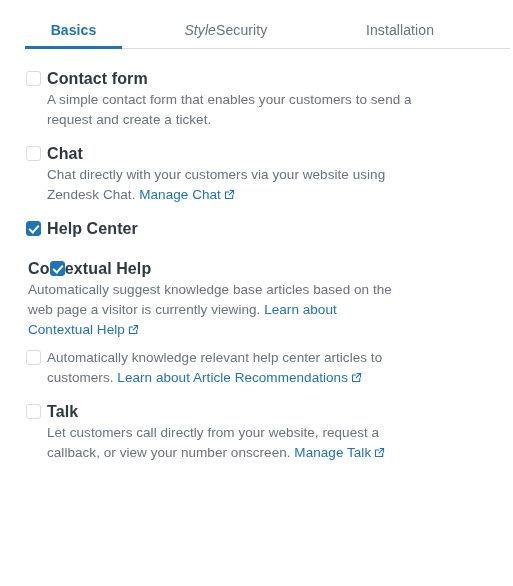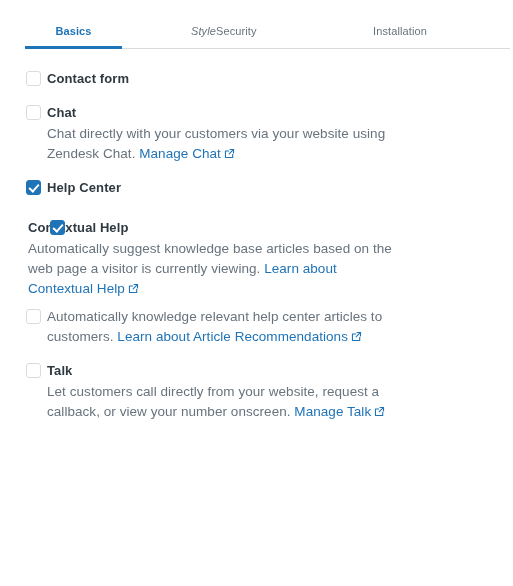--- a/index.html
+++ b/index.html
@@ -29,21 +29,21 @@
     content: "";
     position: absolute;
     left: 0;
     right: 0;
     bottom: 0;
     height: 1px;
     background: #d8dcde;
   }
   .tab {
     position: relative;
-    font-size: 11px;
+    font-size: 14px;
     color: #68737d;
     line-height: 1;
     padding: 0 0 12px 0;
     margin-right: 0;
     cursor: pointer;
     white-space: nowrap;
     letter-spacing: 0.1px;
   }
   .tab-basics        { width: 97px; text-align: center; }
   .tab-style         { width: 94px; text-align: right; font-style: italic; }
@@ -104,21 +104,21 @@
     left: 4px;
     top: 1px;
     width: 4px;
     height: 8px;
     border: solid #ffffff;
     border-width: 0 2px 2px 0;
     transform: rotate(42deg);
   }
 
   .opt-title {
-    font-size: 13px;
+    font-size: 16px;
     font-weight: bold;
     color: #2f3941;
     line-height: 19px;
     margin-bottom: 2px;
     letter-spacing: 0.1px;
   }
   .opt-desc {
     font-size: 13.5px;
     color: #68737d;
     line-height: 20px;
@@ -151,20 +151,21 @@
     <div class="tab tab-basics active">Basics</div>
     <div class="tab tab-style">Style</div>
     <div class="tab tab-security">Security</div>
     <div class="tab tab-installation">Installation</div>
   </div>
 
 <div class="options" id="options">
     <div class="option">
       <div class="cb"></div>
       <div class="opt-title">Contact form</div>
+      <div class="opt-desc"><span>A simple contact form that enables your customers to send a request and create a ticket.</span></div>
     </div>
     <div class="option">
       <div class="cb"></div>
       <div class="opt-title">Chat</div>
       <div class="opt-desc"><span>Chat directly with your customers via your website using Zendesk Chat. </span><a class="ext-link"><span>Manage Chat</span><span class="ext-icon"><svg viewBox="0 0 12 12" width="11" height="11" fill="none" stroke="#1f73b7" stroke-width="1.2" stroke-linecap="round" stroke-linejoin="round">
               <path d="M9.5 6.9V10.4H1.6V3.2H5.1"></path>
               <path d="M6.6 1.6H10.4V5.4"></path>
               <path d="M10.4 1.6L5.6 6.4"></path>
             </svg></span></a></div>
     </div>

